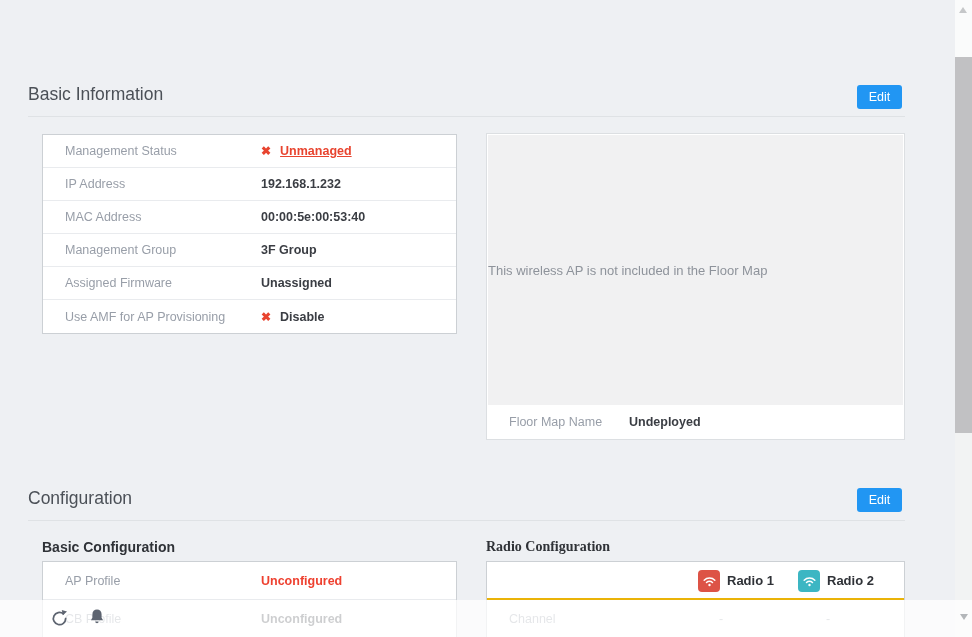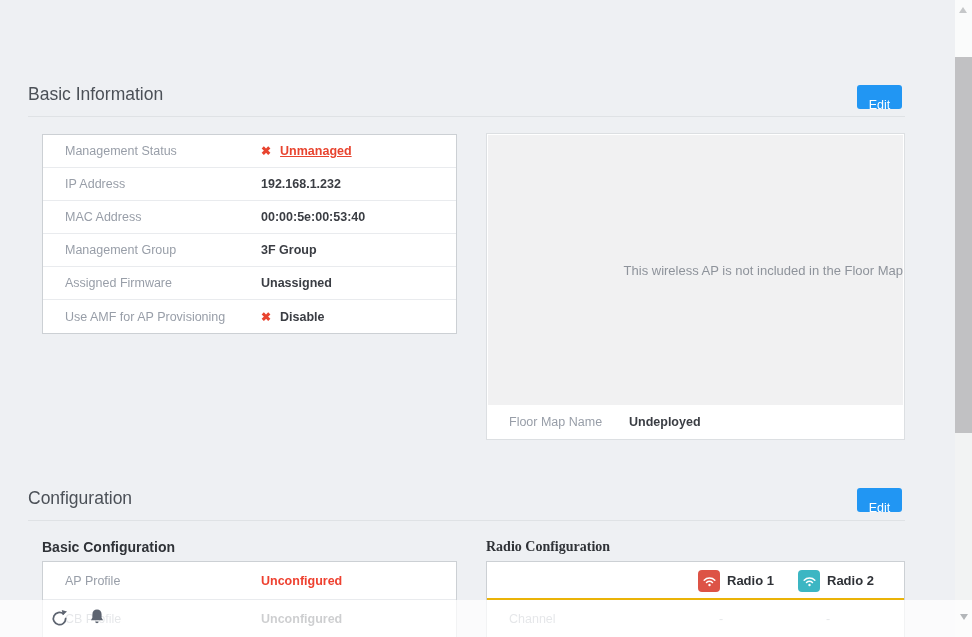--- a/index.html
+++ b/index.html
@@ -7,38 +7,38 @@
   .app { position:relative; width:972px; height:637px; background:#eef0f3; overflow:hidden; }
 
   
   .topbar { position:absolute; left:0; top:0; width:972px; height:55px; background:#fdfdfd; border-bottom:1px solid #e6e7e9; z-index:2; }
   .page-title { position:absolute; left:17px; top:18px; font-size:15px; color:#5a6068; }
 
   
   .sec-h { position:absolute; left:28px; font-size:17.5px; font-weight:400; color:#4b5057; }
   .divider { position:absolute; left:28px; width:877px; height:1px; background:#dfe2e5; }
   .edit-btn { position:absolute; left:857px; width:45px; height:24px; background:#2196f3; color:#fff;
-              border:none; border-radius:3px; font-size:12.5px; cursor:pointer; line-height:24px; text-align:center; padding:8px; }
+              border:none; border-radius:3px; font-size:12.5px; cursor:pointer; line-height:24px; text-align:center; padding:0; }
 
   
   .card-table { position:absolute; background:#fff; border:1px solid #ccd0d4; }
   .trow { position:relative; height:33px; border-bottom:1px solid #e9ebee; display:flex; align-items:center; }
   .trow:last-child { border-bottom:none; }
   .cell-label { position:absolute; left:22px; font-size:12.5px; color:#989ea8; }
   .cell-value { position:absolute; left:218px; font-size:12.5px; font-weight:bold; color:#3a3d43; display:flex; align-items:center; }
   .x-mark { color:#e8442f; font-size:12px; margin-right:9px; font-weight:bold; }
   .danger-link { color:#e8442f; text-decoration:underline; cursor:pointer; }
   .danger-text { color:#ee4130; }
 
   .info-table { left:42px; top:134px; width:415px; }
 
   
   .floor-card { position:absolute; left:486px; top:133px; width:419px; height:307px; background:#fff; border:1px solid #dcdfe2; }
   .floor-map-area { position:absolute; left:1px; top:1px; width:415px; height:270px; background:#f1f1f2;
-                    display:flex; align-items:center; justify-content:flex-end; }
+                    display:flex; align-items:center; justify-content:flex-start; }
   .floor-map-area span { font-size:13px; color:#8e939b; }
   .floor-footer { position:absolute; left:0; top:271px; width:100%; height:34px; background:#fff; display:flex; align-items:center; }
   .floor-footer .f-label { position:absolute; left:22px; font-size:12.5px; color:#989ea8; }
   .floor-footer .f-value { position:absolute; left:142px; font-size:12.5px; font-weight:bold; color:#3a3d43; }
 
   
   .sub-h { position:absolute; font-size:14px; font-weight:bold; color:#2f3237; }
   .config-table { left:42px; top:561px; width:415px; }
   .config-table .trow { height:38px; }
 

